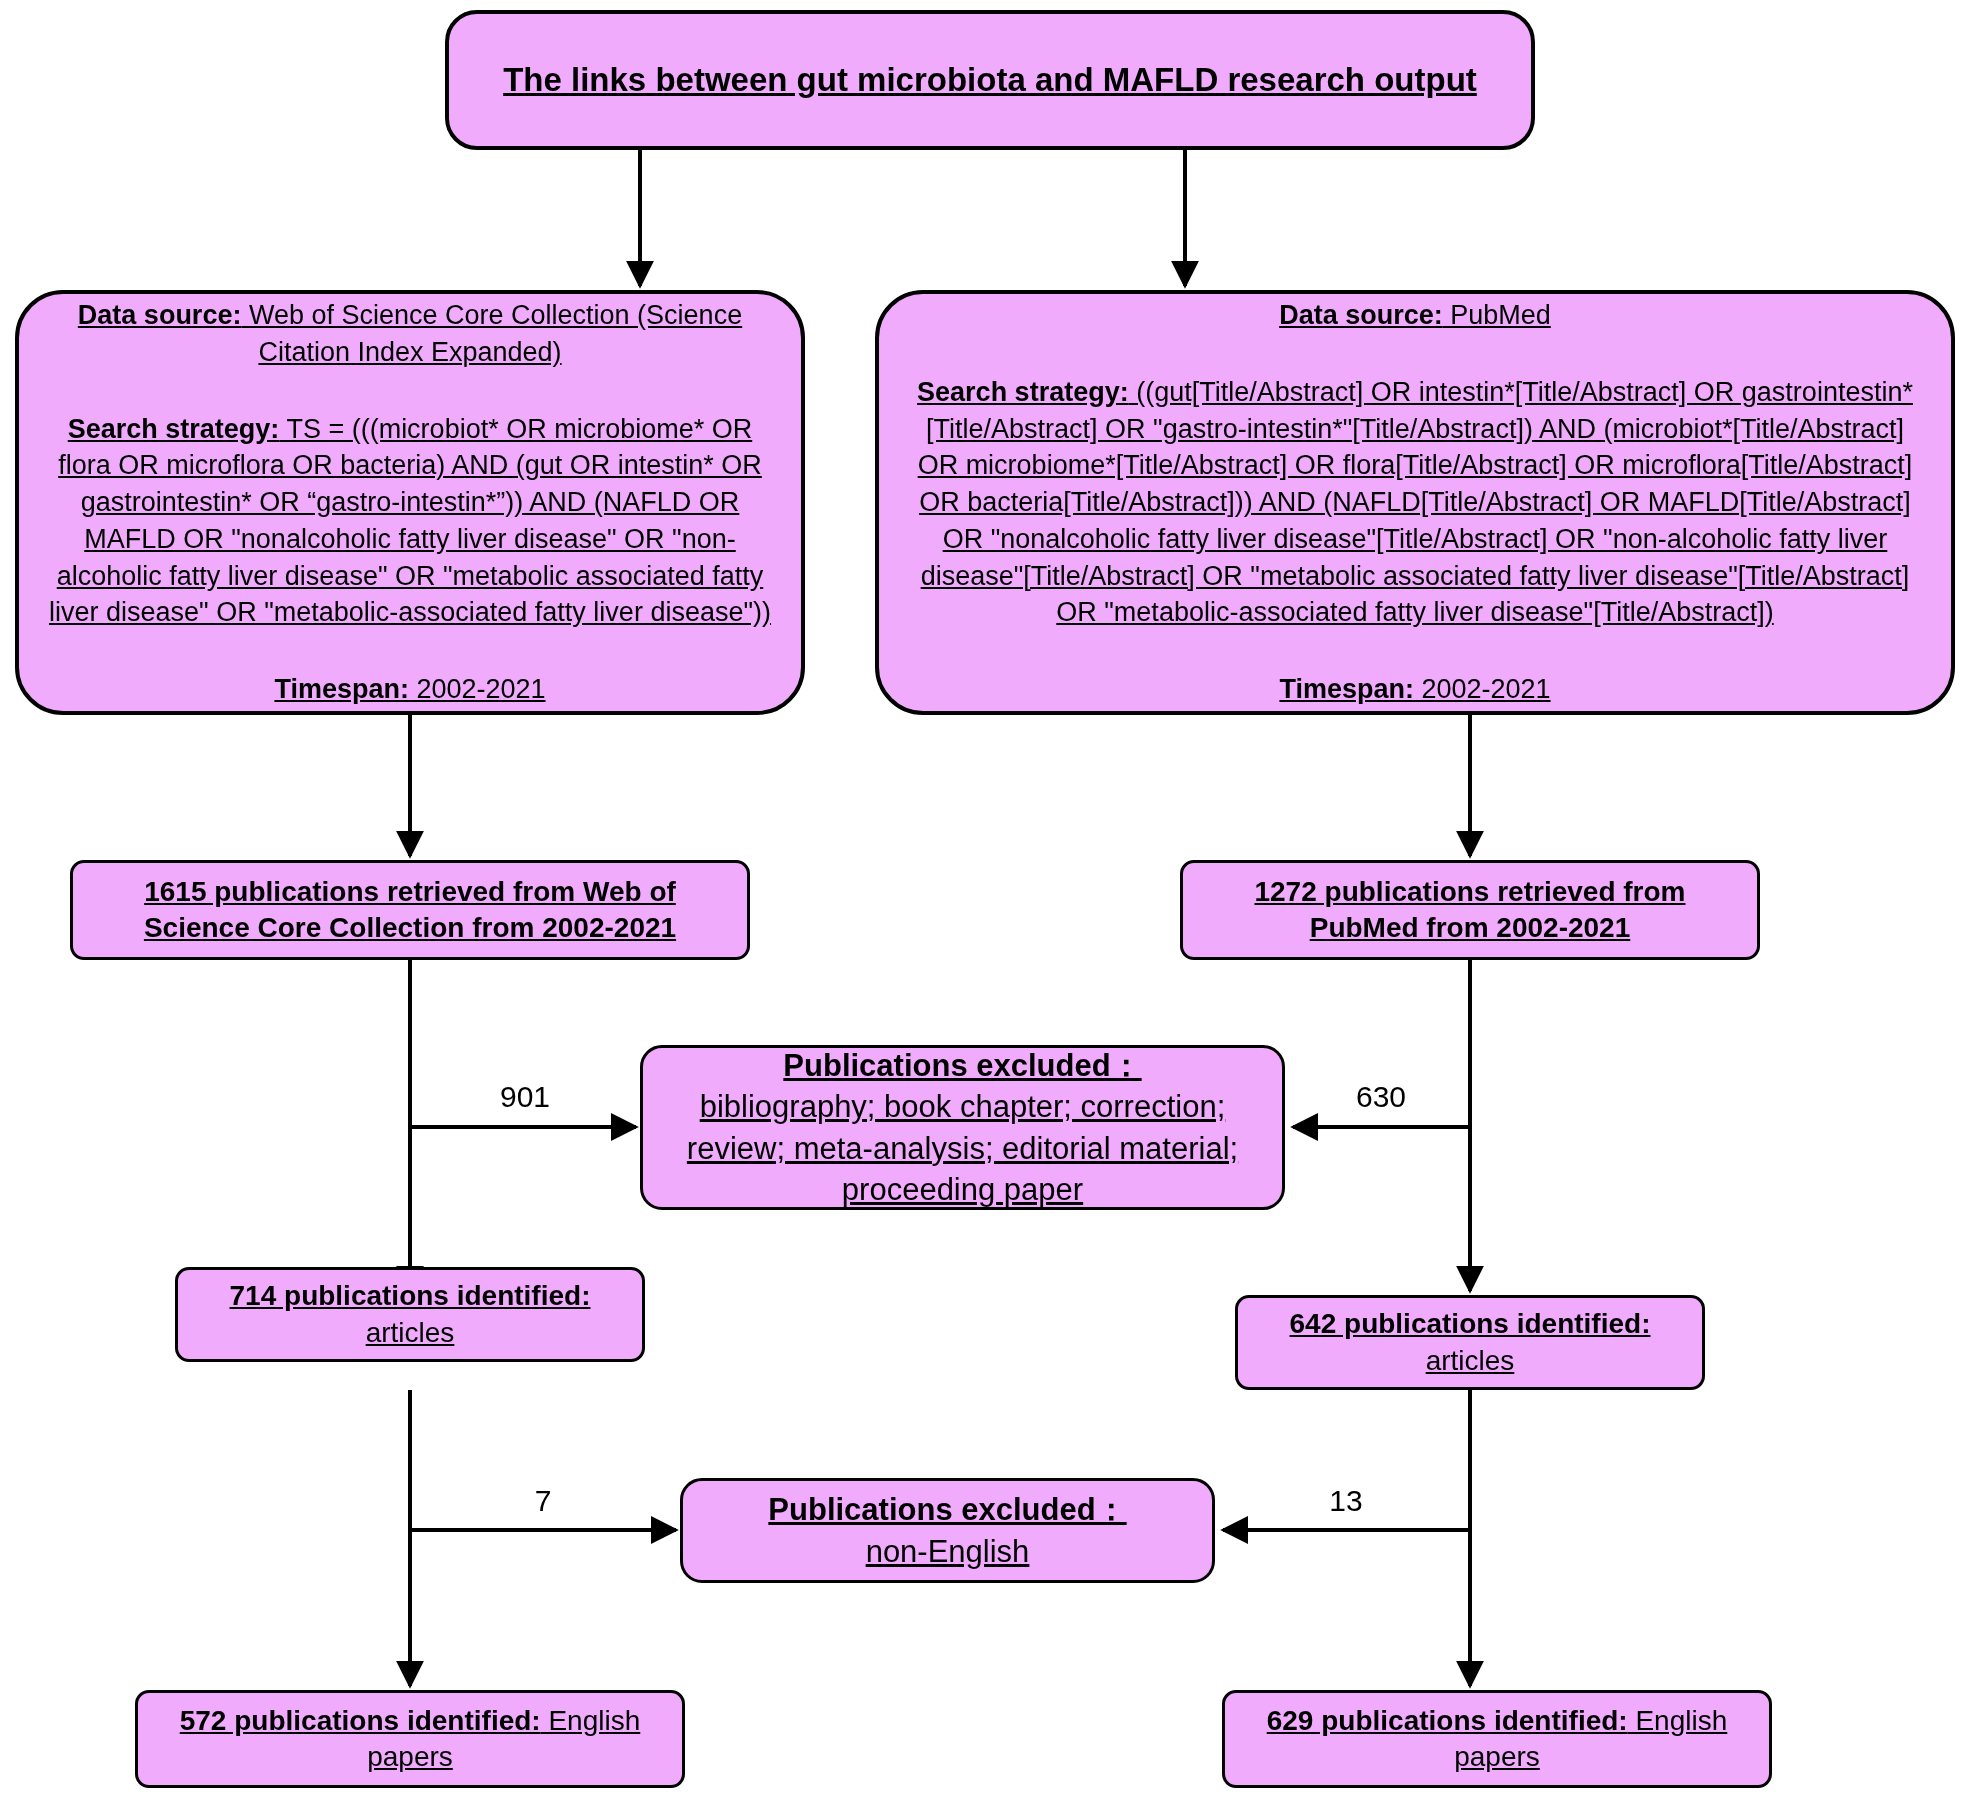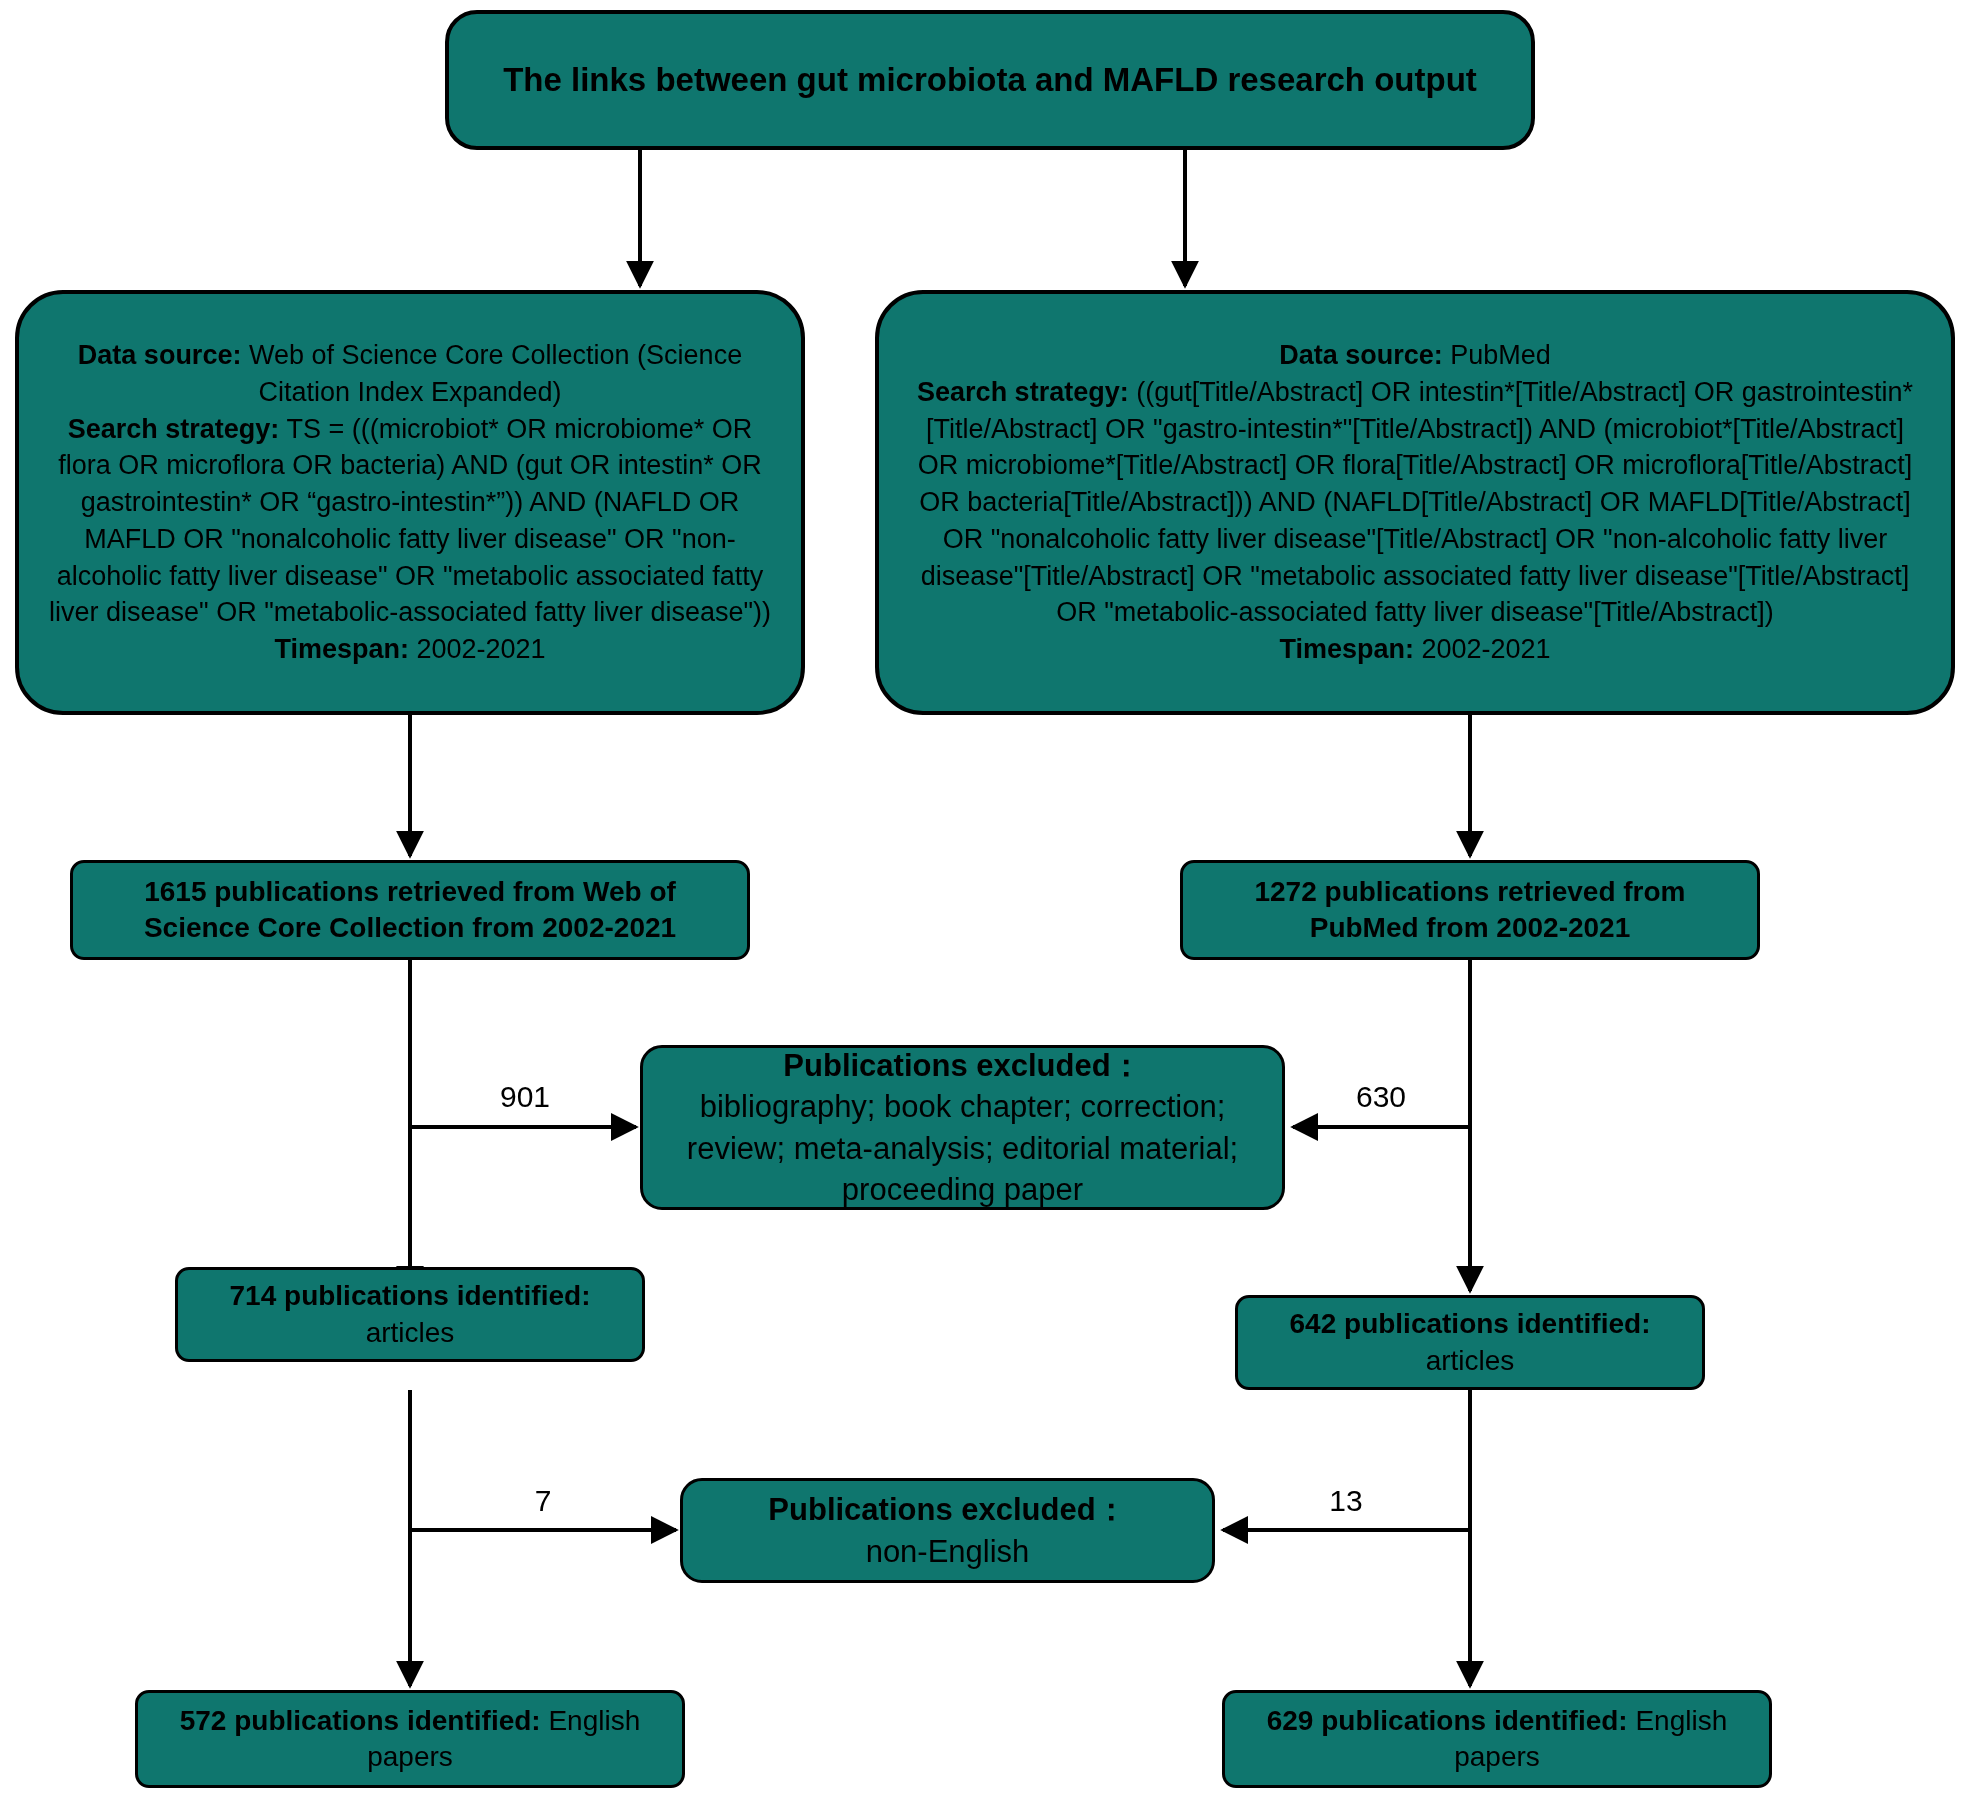--- a/index.html
+++ b/index.html
@@ -13,37 +13,38 @@
   }
   #connectors {
     position: absolute;
     left: 0; top: 0;
     width: 1969px; height: 1810px;
     z-index: 0;
   }
   .box {
     position: absolute;
     box-sizing: border-box;
-    background: #0f766e;
+    background: #f0abfc;
     border: 3px solid #000;
     display: flex;
     flex-direction: column;
     justify-content: center;
     text-align: center;
     z-index: 1;
+    text-decoration: underline;
   }
   .b { font-weight: bold; }
   .title-box {
     left: 445px; top: 10px; width: 1090px; height: 140px;
     border-width: 4px; border-radius: 32px;
     font-size: 33px; font-weight: bold;
   }
   .source-box {
     border-width: 4px; border-radius: 48px;
-    font-size: 27px; line-height: 1.36;
+    font-size: 27px; line-height: 1.36; gap: 40px;
   }
   .source-box .seg { display: block; }
   #wos-source-box { left: 15px; top: 290px; width: 790px; height: 425px; padding: 16px 26px; }
   #pubmed-source-box { left: 875px; top: 290px; width: 1080px; height: 425px; padding: 16px 30px; }
   .retrieved-box {
     border-radius: 14px; font-size: 28px; font-weight: bold; line-height: 1.3;
     padding: 8px 15px;
   }
   #wos-retrieved-box { left: 70px; top: 860px; width: 680px; height: 100px; }
   #pubmed-retrieved-box { left: 1180px; top: 860px; width: 580px; height: 100px; }

